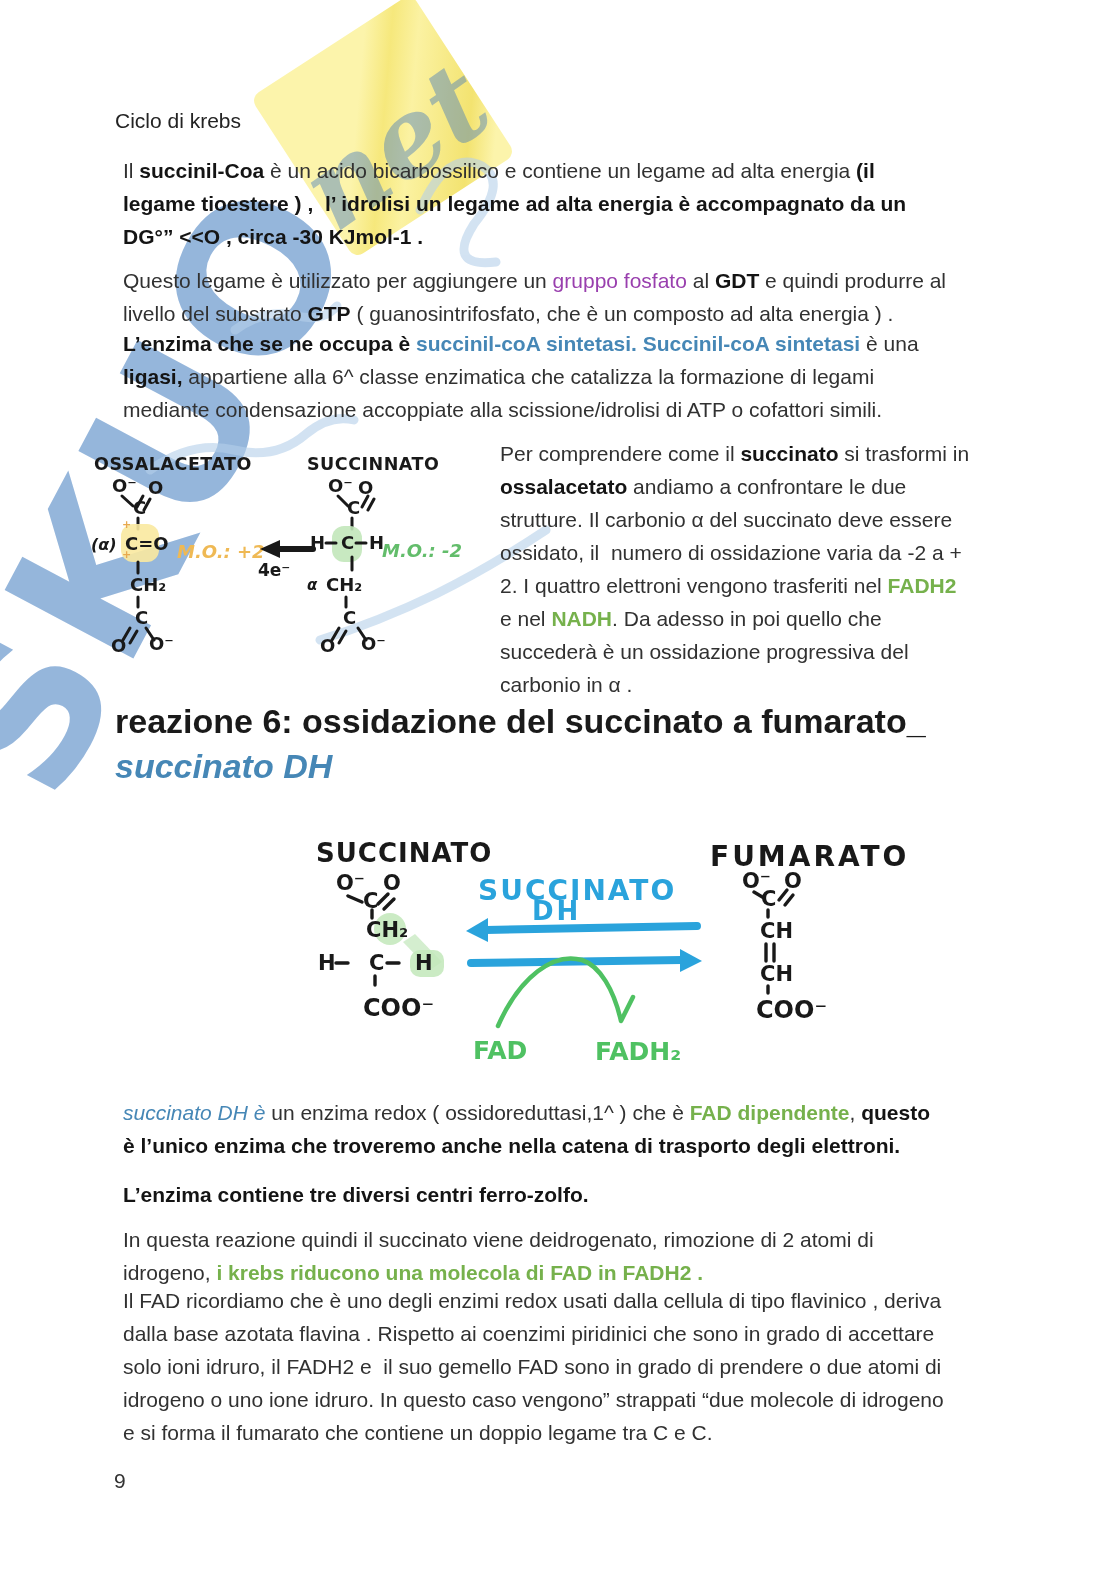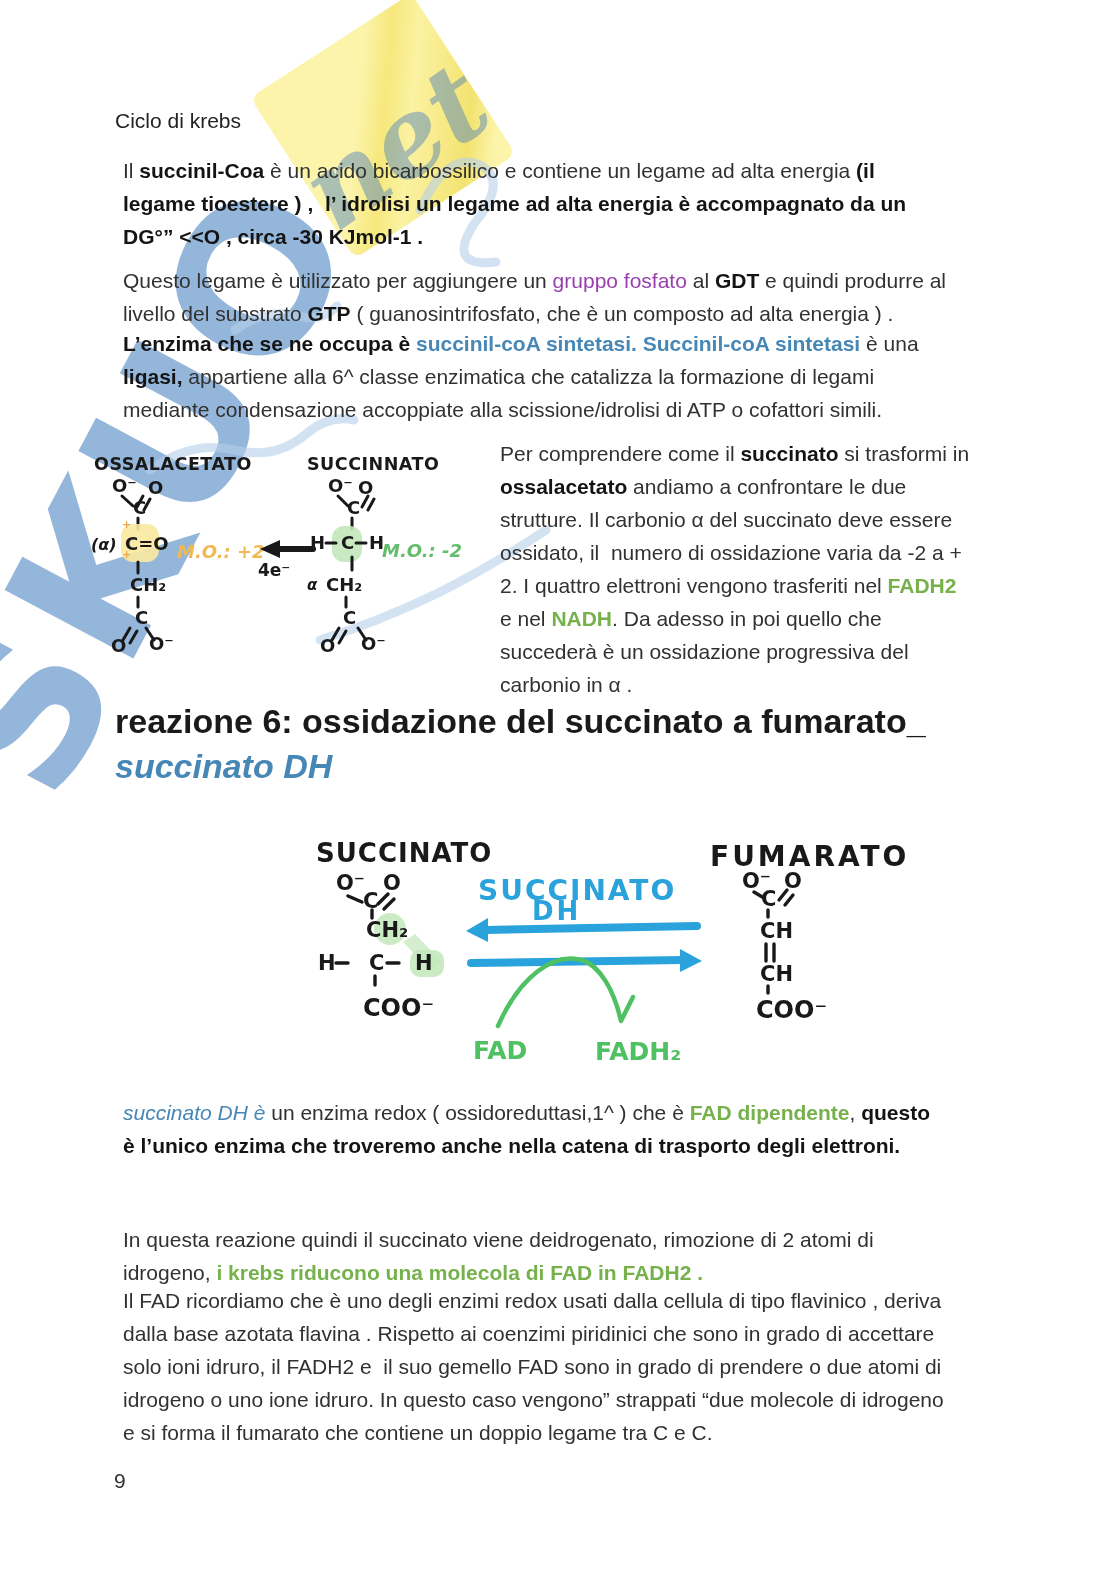--- a/index.html
+++ b/index.html
@@ -240,20 +240,21 @@
         <line x1="484" y1="114" x2="484" y2="131"></line>
       </g>
       <text class="f2atom" x="470" y="151">CH</text>
       <line class="bondF" x1="478" y1="156" x2="478" y2="163"></line>
       <text class="f2coo" x="466" y="188">COO⁻</text>
     </g>
   </svg>
 
   <p class="body" style="top:1088px"><span class="bluebi">succinato DH è</span><span> un enzima redox ( ossidoreduttasi,1^ ) che è </span><span class="greenb">FAD dipendente</span><span>, </span><span class="b">questo
 è l’unico enzima che troveremo anche nella catena di trasporto degli elettroni.</span></p>
+  <p class="body" style="top:1170px"><span class="b">L’enzima contiene tre diversi centri ferro-zolfo.</span></p>
   <p class="body" style="top:1215px"><span>In questa reazione quindi il succinato viene deidrogenato, rimozione di 2 atomi di
 idrogeno, </span><span class="greenb">i krebs riducono una molecola di FAD in FADH2 .</span></p>
   <p class="body" style="top:1276px"><span>Il FAD ricordiamo che è uno degli enzimi redox usati dalla cellula di tipo flavinico , deriva
 dalla base azotata flavina . Rispetto ai coenzimi piridinici che sono in grado di accettare
 solo ioni idruro, il FADH2 e  il suo gemello FAD sono in grado di prendere o due atomi di
 idrogeno o uno ione idruro. In questo caso vengono” strappati “due molecole di idrogeno
 e si forma il fumarato che contiene un doppio legame tra C e C.</span></p>
 
   <div class="pageno">9</div>
 </div>

